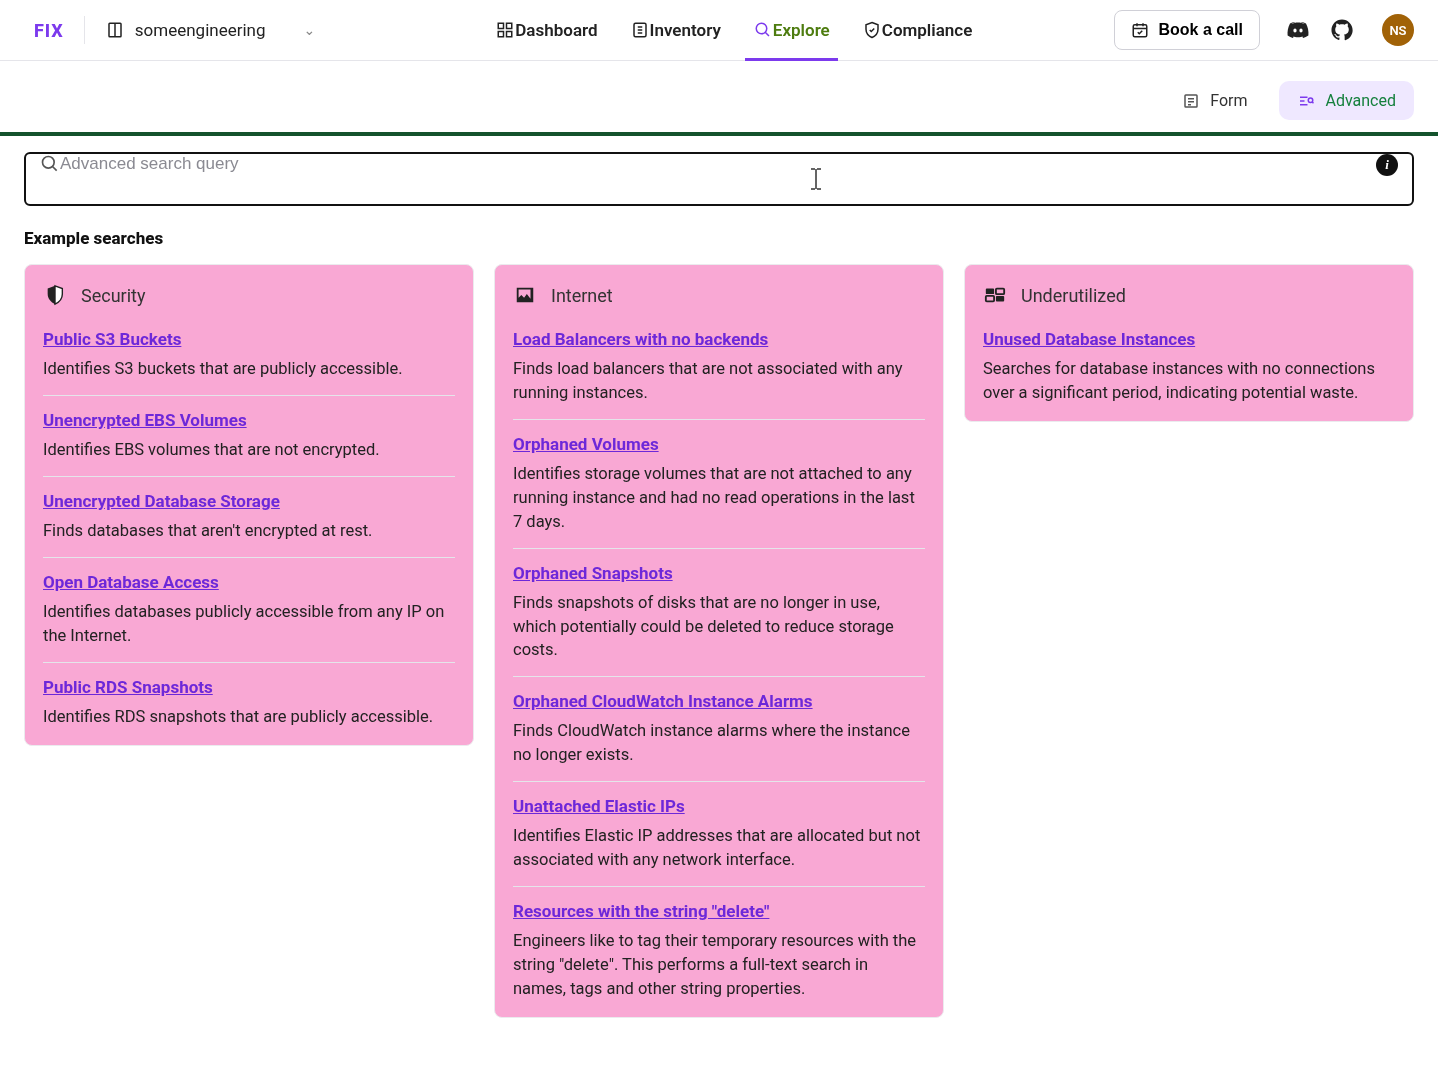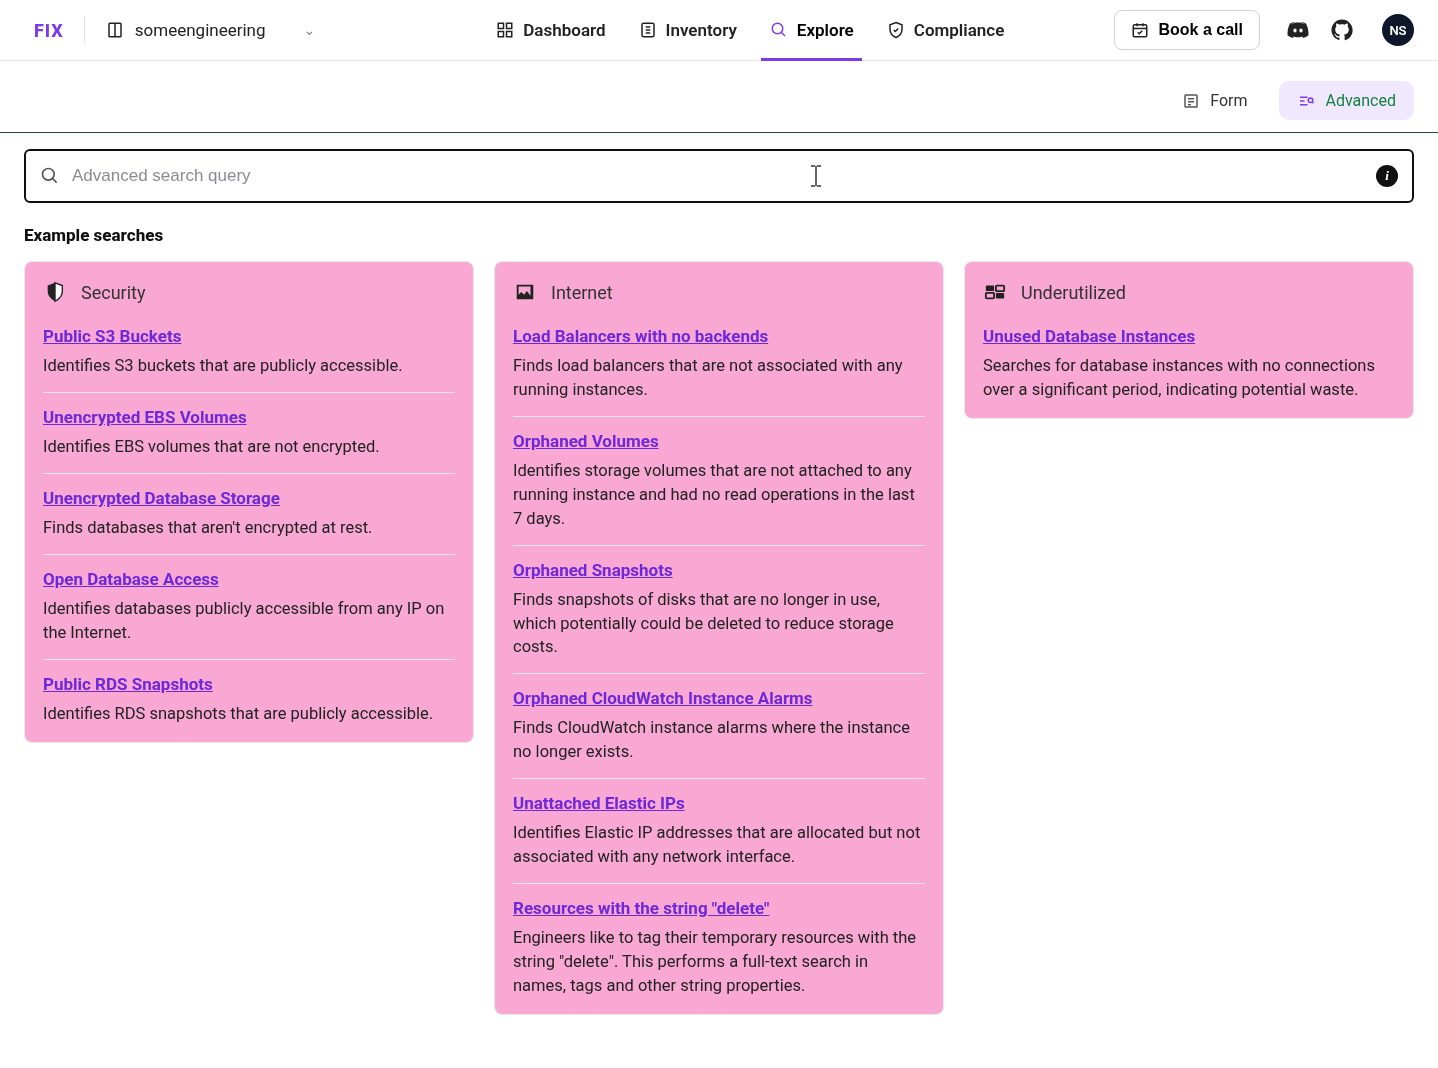--- a/index.html
+++ b/index.html
@@ -48,28 +48,27 @@
   .nav {
     margin-left: 180px;
     display: flex;
     align-items: stretch;
     height: 100%;
     gap: 32px;
   }
   .nav-item {
     display: flex;
     align-items: center;
-    gap: 8px;
     font-size: 17px;
     color: #222;
     cursor: pointer;
     position: relative;
     font-weight: 600;
   }
-  .nav-item.active { color: #000000; }
+  .nav-item.active { color: #4d7c0f; }
   .nav-item.active::after {
     content: "";
     position: absolute;
     left: -8px; right: -8px; bottom: -1px;
     height: 3px;
     background: #7c3aed;
   }
   .nav-ic { width: 20px; height: 20px; display:inline-flex; align-items:center; justify-content:center;}
 
   .topbar-spacer { flex: 1; }
@@ -85,49 +84,48 @@
   }
   .topbar-icons {
     display: flex; align-items: center; gap: 16px; margin-left: 24px;
   }
   .icon-btn {
     width: 28px; height: 28px; display:flex; align-items:center; justify-content:center;
     cursor:pointer; color:#222;
   }
   .avatar {
     width: 32px; height: 32px; border-radius: 50%;
-    background: #0f172a; color: #fff;
+    background: #a16207; color: #fff;
     display:flex; align-items:center; justify-content:center;
     font-size: 13px; font-weight: 600;
     margin-left: 10px;
   }
 
   
   .subbar {
     display:flex; justify-content:flex-end; gap: 14px;
     padding: 20px 24px 12px 24px;
-    border-bottom: 1px solid #14532d;
+    border-bottom: 4px solid #14532d;
   }
   .pill {
     display:flex; align-items:center; gap:10px;
     padding: 10px 18px; border-radius: 10px;
     font-size: 16px; cursor:pointer;
     color:#333;
   }
   .pill.active { background:#efe8ff; color:#15803d; }
 
   
   .search-wrap { padding: 16px 24px 0 24px; }
   .search-box {
     border: 2px solid #111;
     border-radius: 6px;
     height: 54px;
-    display:flex; align-items:center;
+    display:flex; align-items:flex-start;
     padding: 0 14px;
-    gap: 12px;
     position: relative;
   }
   .search-box input {
     flex:1; border:none; outline:none; font-size:17px; background:transparent;
   }
   .search-box input::placeholder { color:#8a8a92; }
   .info-dot {
     width:22px; height:22px; border-radius:50%; background:#111; color:#fff;
     display:flex; align-items:center; justify-content:center;
     font-size:13px; font-weight:700; font-family: Georgia, serif; font-style: italic;

